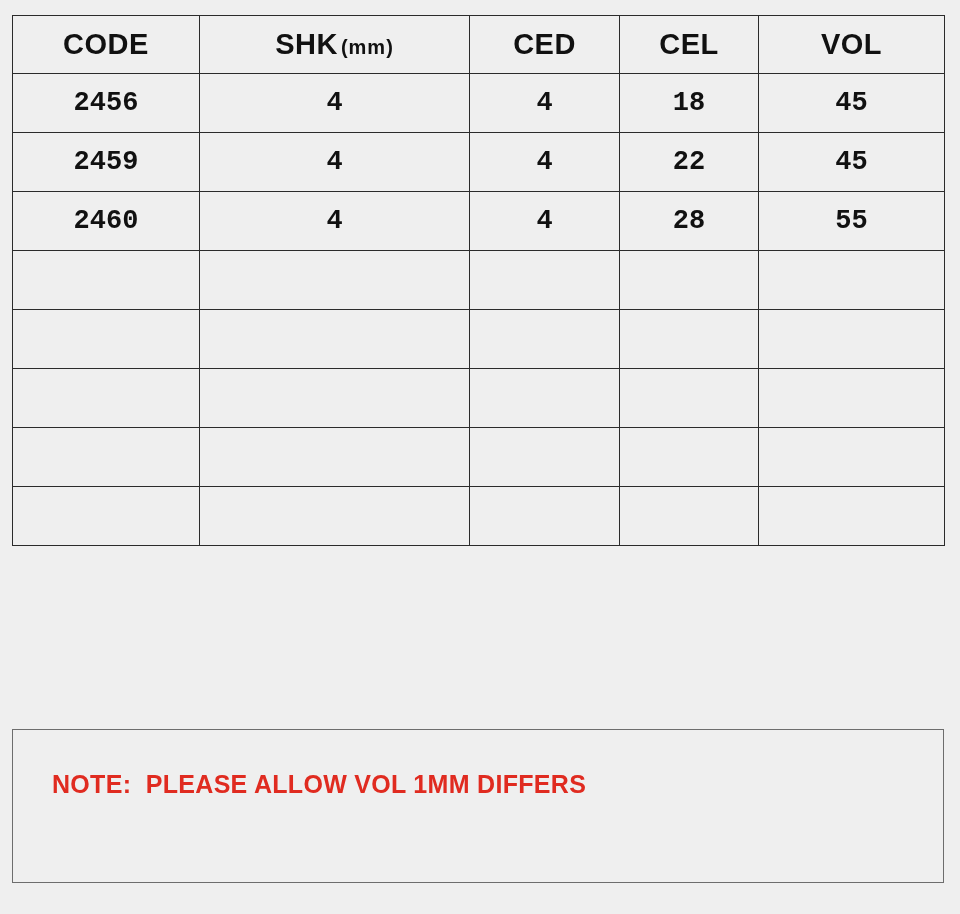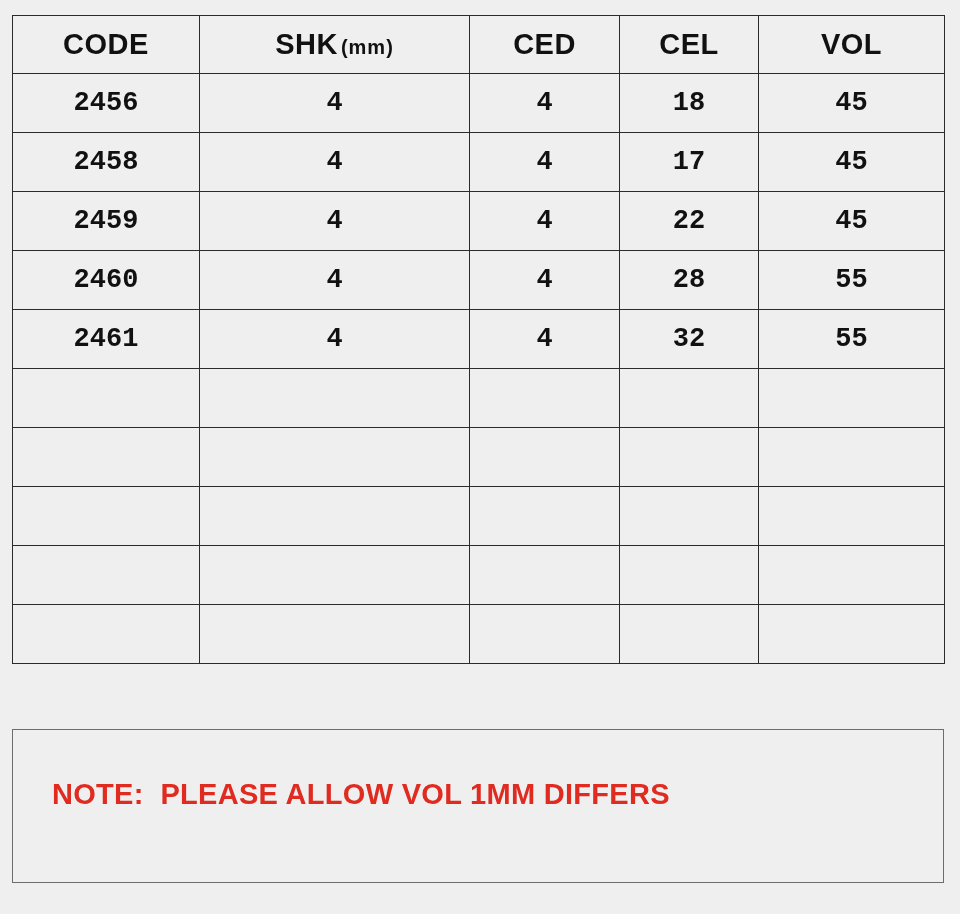--- a/index.html
+++ b/index.html
@@ -90,23 +90,23 @@
     top: 729px;
     width: 932px;
     height: 154px;
     box-sizing: border-box;
     border: 1px solid #6d6d6d;
     background: #efefef;
   }
   .note-text {
     position: absolute;
     left: 39px;
-    top: 48px;
+    top: 40px;
     color: #e02b20;
-    font-size: 29px;
+    font-size: 25px;
     font-weight: bold;
     letter-spacing: 0.3px;
     white-space: pre;
   }
 </style>
 </head>
 <body>
 
 <div class="page">
 
@@ -130,45 +130,31 @@
       </thead>
       <tbody>
           <tr class="data-row">
             <td>2456</td>
             <td>4</td>
             <td>4</td>
             <td>18</td>
             <td>45</td>
           </tr>
           <tr class="data-row">
-            <td>2458</td>
-            <td>4</td>
-            <td>4</td>
-            <td>17</td>
-            <td>45</td>
-          </tr>
-          <tr class="data-row">
             <td>2459</td>
             <td>4</td>
             <td>4</td>
             <td>22</td>
             <td>45</td>
           </tr>
           <tr class="data-row">
             <td>2460</td>
             <td>4</td>
             <td>4</td>
             <td>28</td>
-            <td>55</td>
-          </tr>
-          <tr class="data-row">
-            <td>2461</td>
-            <td>4</td>
-            <td>4</td>
-            <td>32</td>
             <td>55</td>
           </tr>
           <tr class="empty-row">
             <td></td>
             <td></td>
             <td></td>
             <td></td>
             <td></td>
           </tr>
           <tr class="empty-row">

